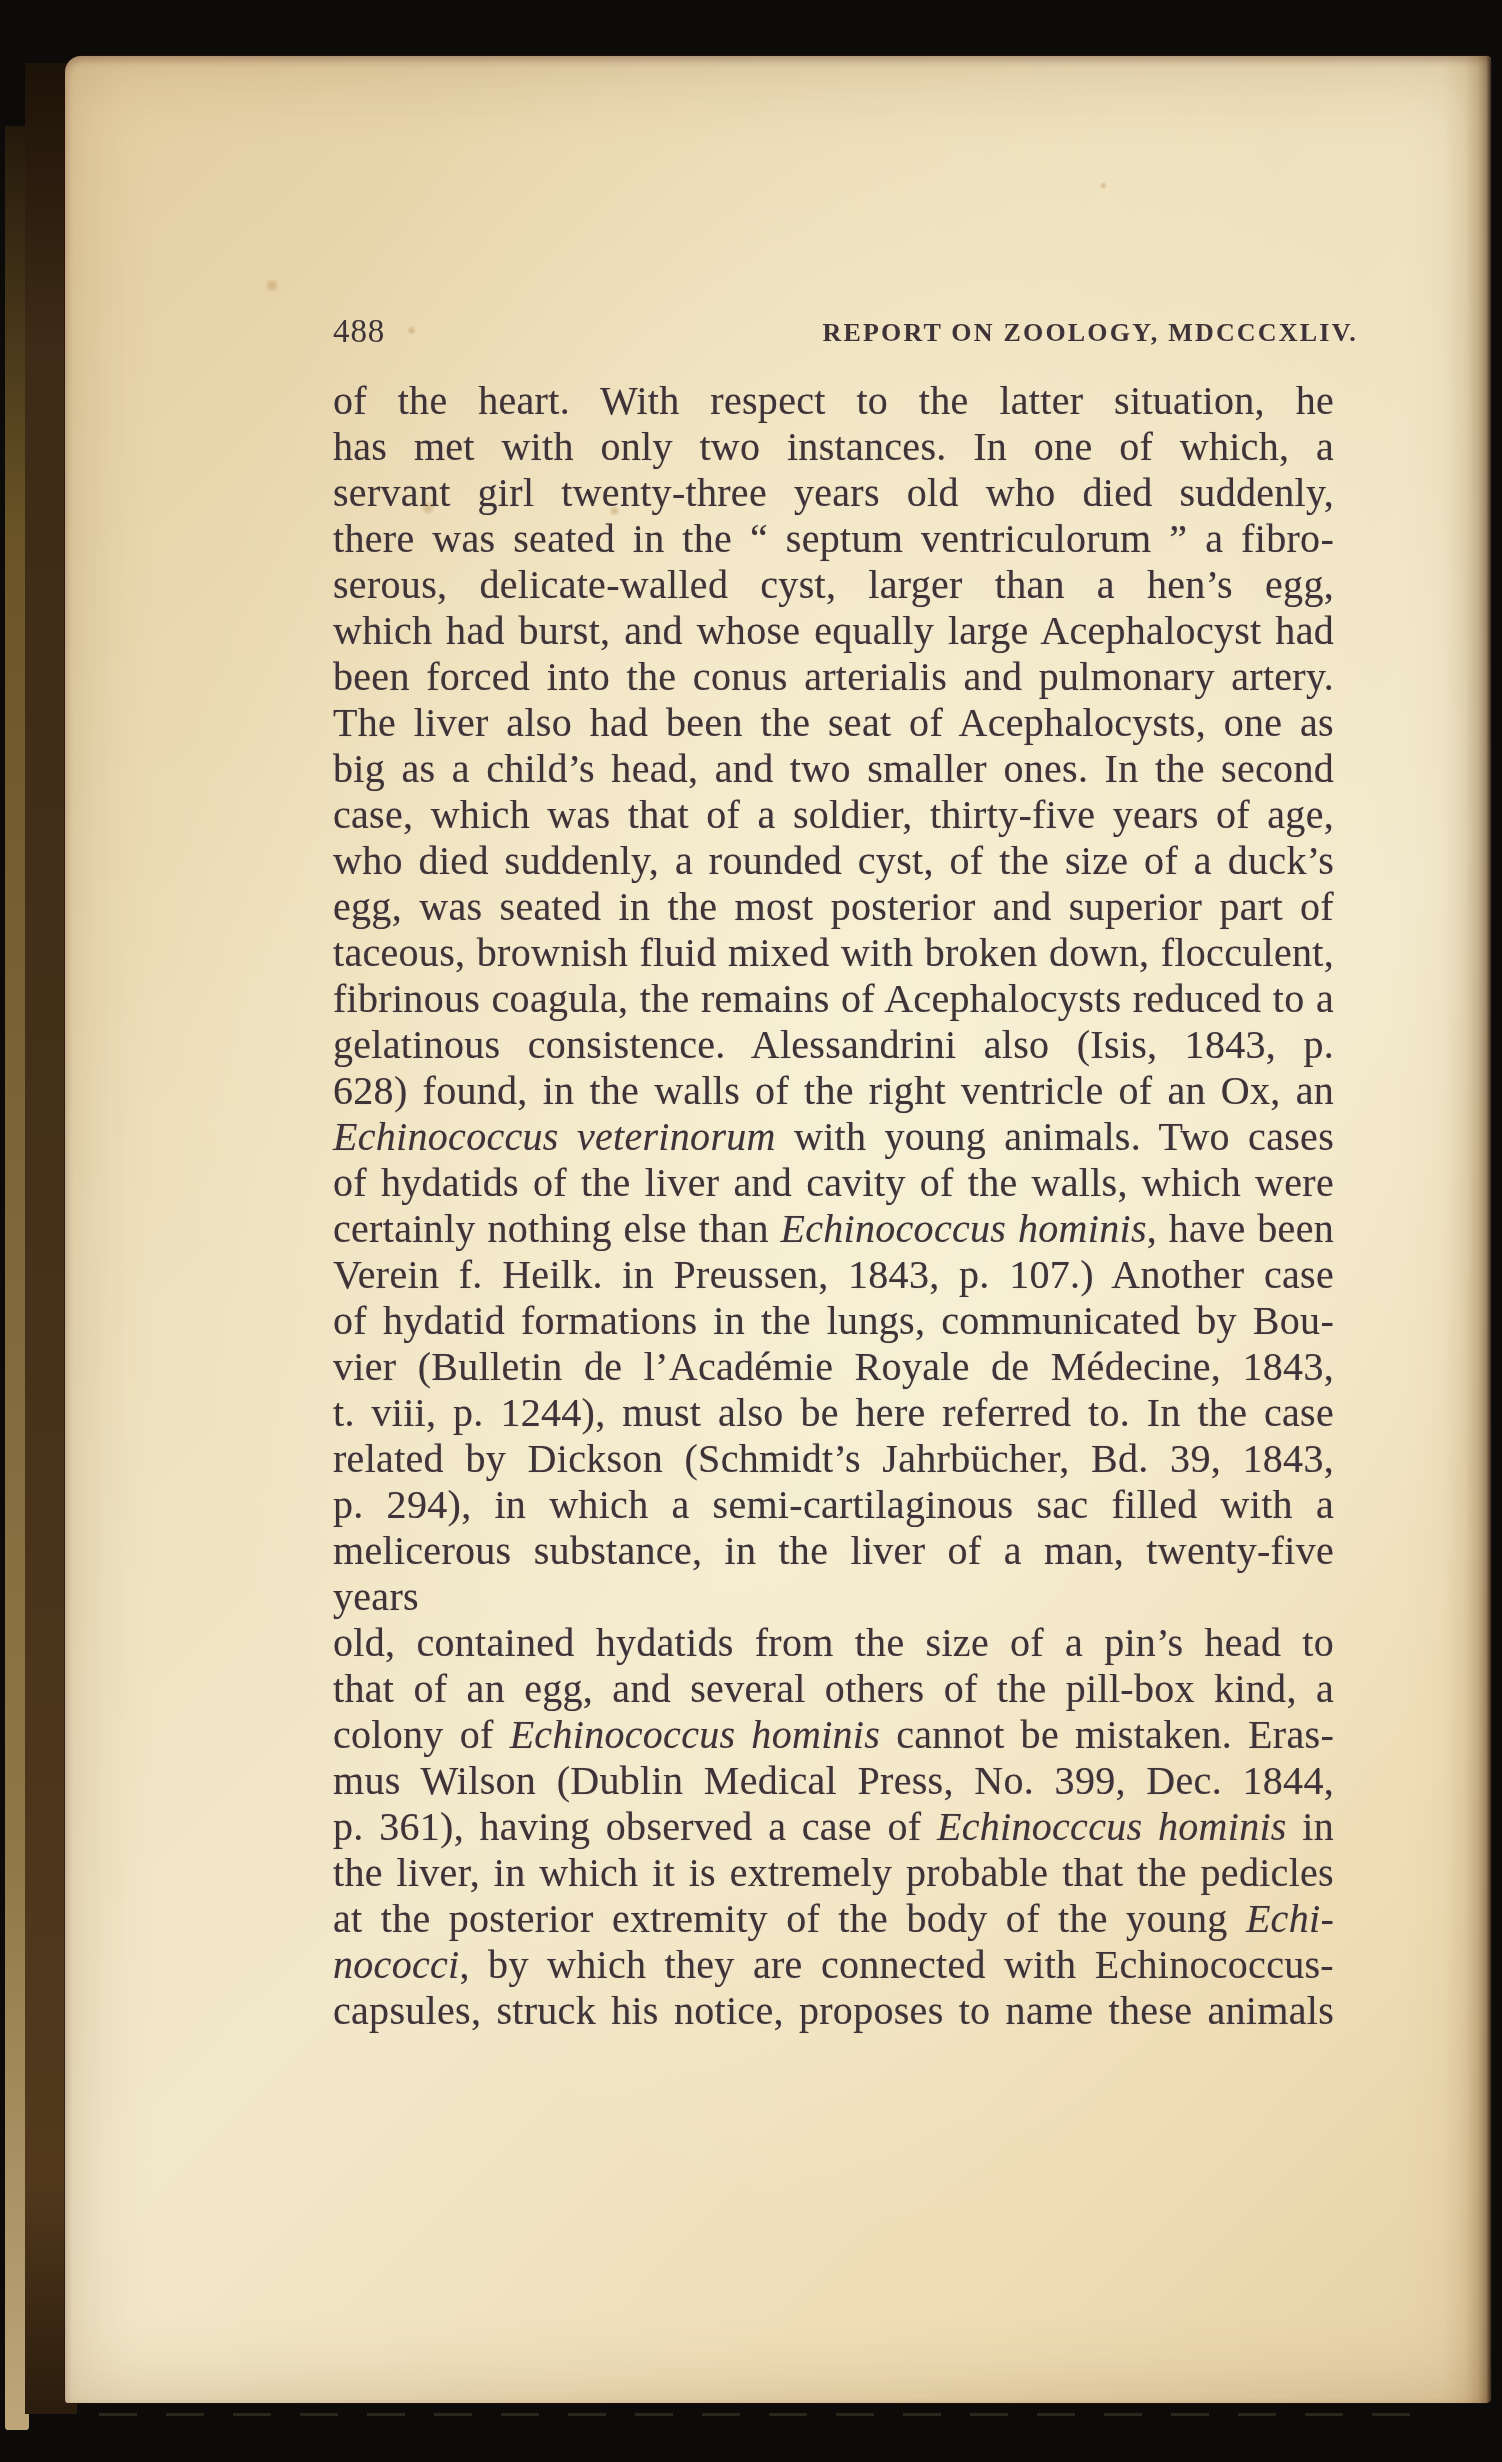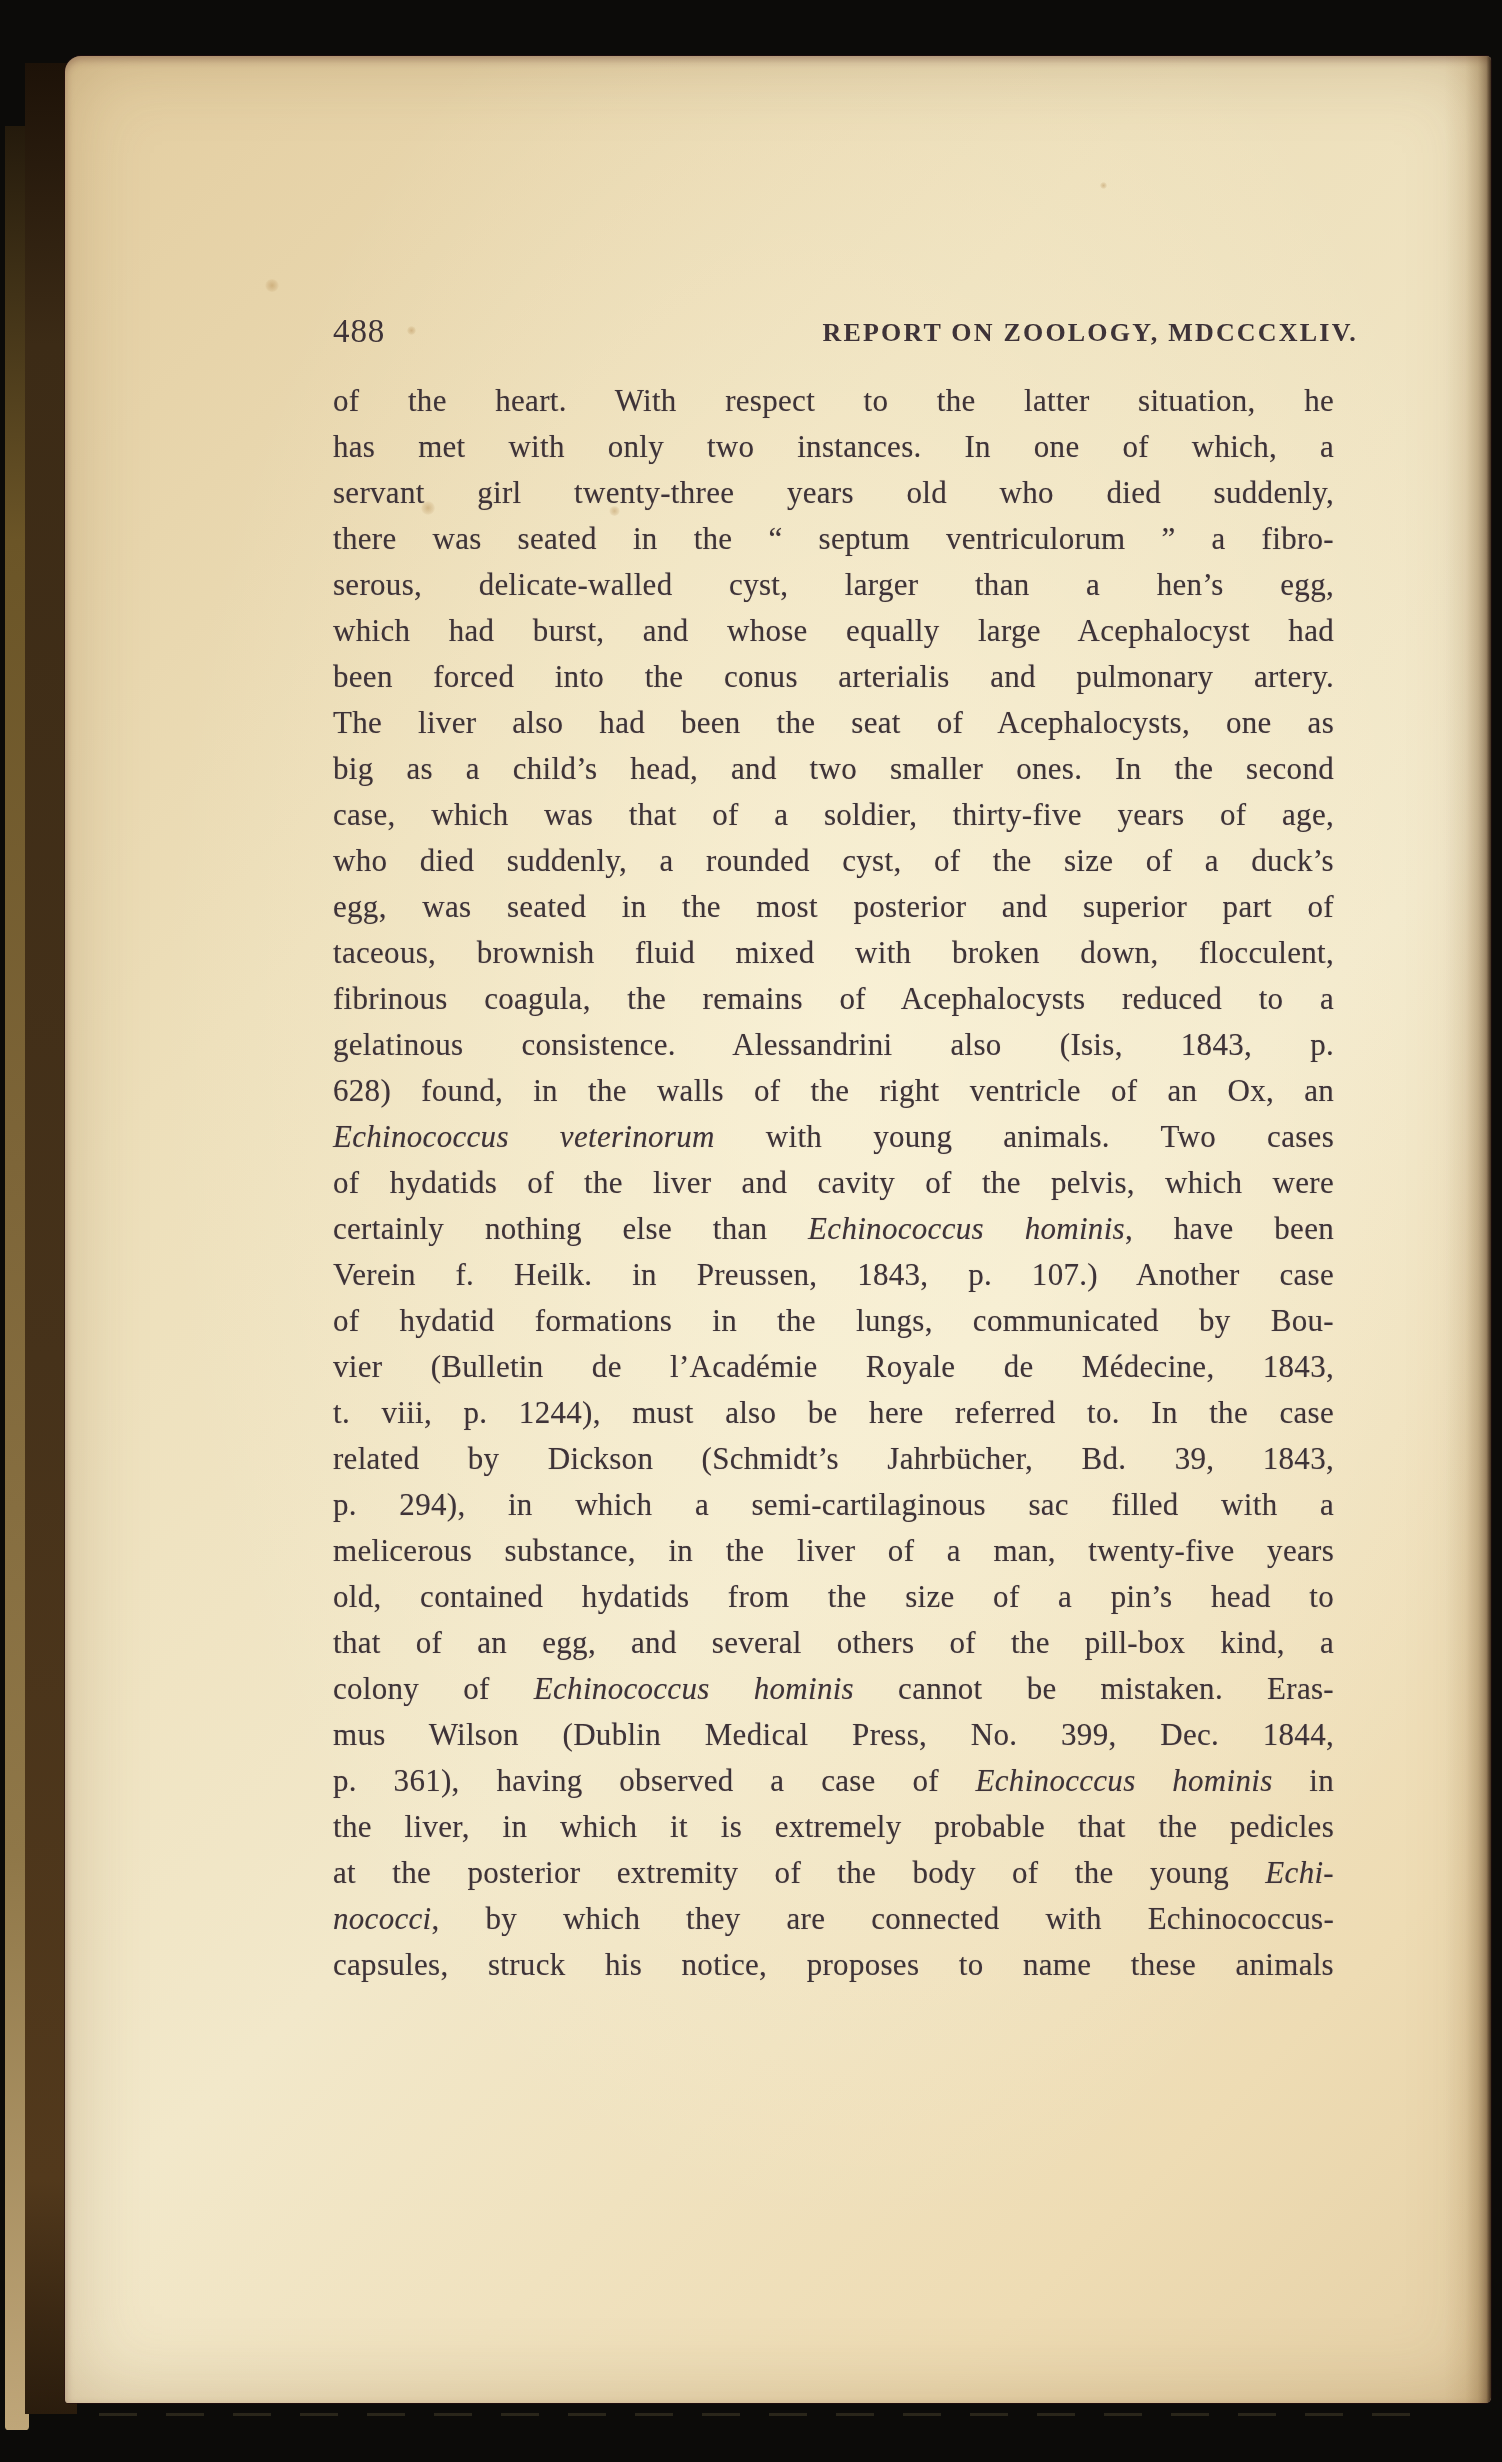--- a/index.html
+++ b/index.html
@@ -60,21 +60,21 @@
   .running-title{
     position:absolute;left:294px;top:5.4px;width:999px;
     text-align:right;
     font-size:26px;font-weight:bold;letter-spacing:2.2px;
     color:var(--ink,#3e3338);
   }
   .body-text{
     position:absolute;left:268px;top:322px;width:1001px;
   }
   .line{
-    font-size:31px;line-height:46px;
+    font-size:40px;line-height:46px;
     letter-spacing:0.3px;
     text-align:justify;text-align-last:justify;
     white-space:normal;
     color:var(--ink,#3e3338);
   }
   .line span{text-shadow:0 0 0.9px rgba(62,51,56,0.35);}
   .it{font-style:italic;}
   
   .stain{position:absolute;border-radius:50%;pointer-events:none;
     background:radial-gradient(circle, rgba(160,110,45,0.35) 0%, rgba(160,110,45,0.12) 55%, rgba(160,110,45,0) 75%);}
@@ -112,21 +112,21 @@
         <div class="line"><span>The liver also had been the seat of Acephalocysts, one as</span></div>
         <div class="line"><span>big as a child’s head, and two smaller ones. In the second</span></div>
         <div class="line"><span>case, which was that of a soldier, thirty-five years of age,</span></div>
         <div class="line"><span>who died suddenly, a rounded cyst, of the size of a duck’s</span></div>
         <div class="line"><span>egg, was seated in the most posterior and superior part of</span></div>
         <div class="line"><span>taceous, brownish fluid mixed with broken down, flocculent,</span></div>
         <div class="line"><span>fibrinous coagula, the remains of Acephalocysts reduced to a</span></div>
         <div class="line"><span>gelatinous consistence. Alessandrini also (Isis, 1843, p.</span></div>
         <div class="line"><span>628) found, in the walls of the right ventricle of an Ox, an</span></div>
         <div class="line"><span class="it">Echinococcus veterinorum</span><span> with young animals. Two cases</span></div>
-        <div class="line"><span>of hydatids of the liver and cavity of the pelvis, which were</span></div>
+        <div class="line"><span>of hydatids of the liver and cavity of the walls, which were</span></div>
         <div class="line"><span>certainly nothing else than </span><span class="it">Echinococcus hominis</span><span>, have been</span></div>
         <div class="line"><span>Verein f. Heilk. in Preussen, 1843, p. 107.) Another case</span></div>
         <div class="line"><span>of hydatid formations in the lungs, communicated by Bou-</span></div>
         <div class="line"><span>vier (Bulletin de l’Académie Royale de Médecine, 1843,</span></div>
         <div class="line"><span>t. viii, p. 1244), must also be here referred to. In the case</span></div>
         <div class="line"><span>related by Dickson (Schmidt’s Jahrbücher, Bd. 39, 1843,</span></div>
         <div class="line"><span>p. 294), in which a semi-cartilaginous sac filled with a</span></div>
         <div class="line"><span>melicerous substance, in the liver of a man, twenty-five years</span></div>
         <div class="line"><span>old, contained hydatids from the size of a pin’s head to</span></div>
         <div class="line"><span>that of an egg, and several others of the pill-box kind, a</span></div>

